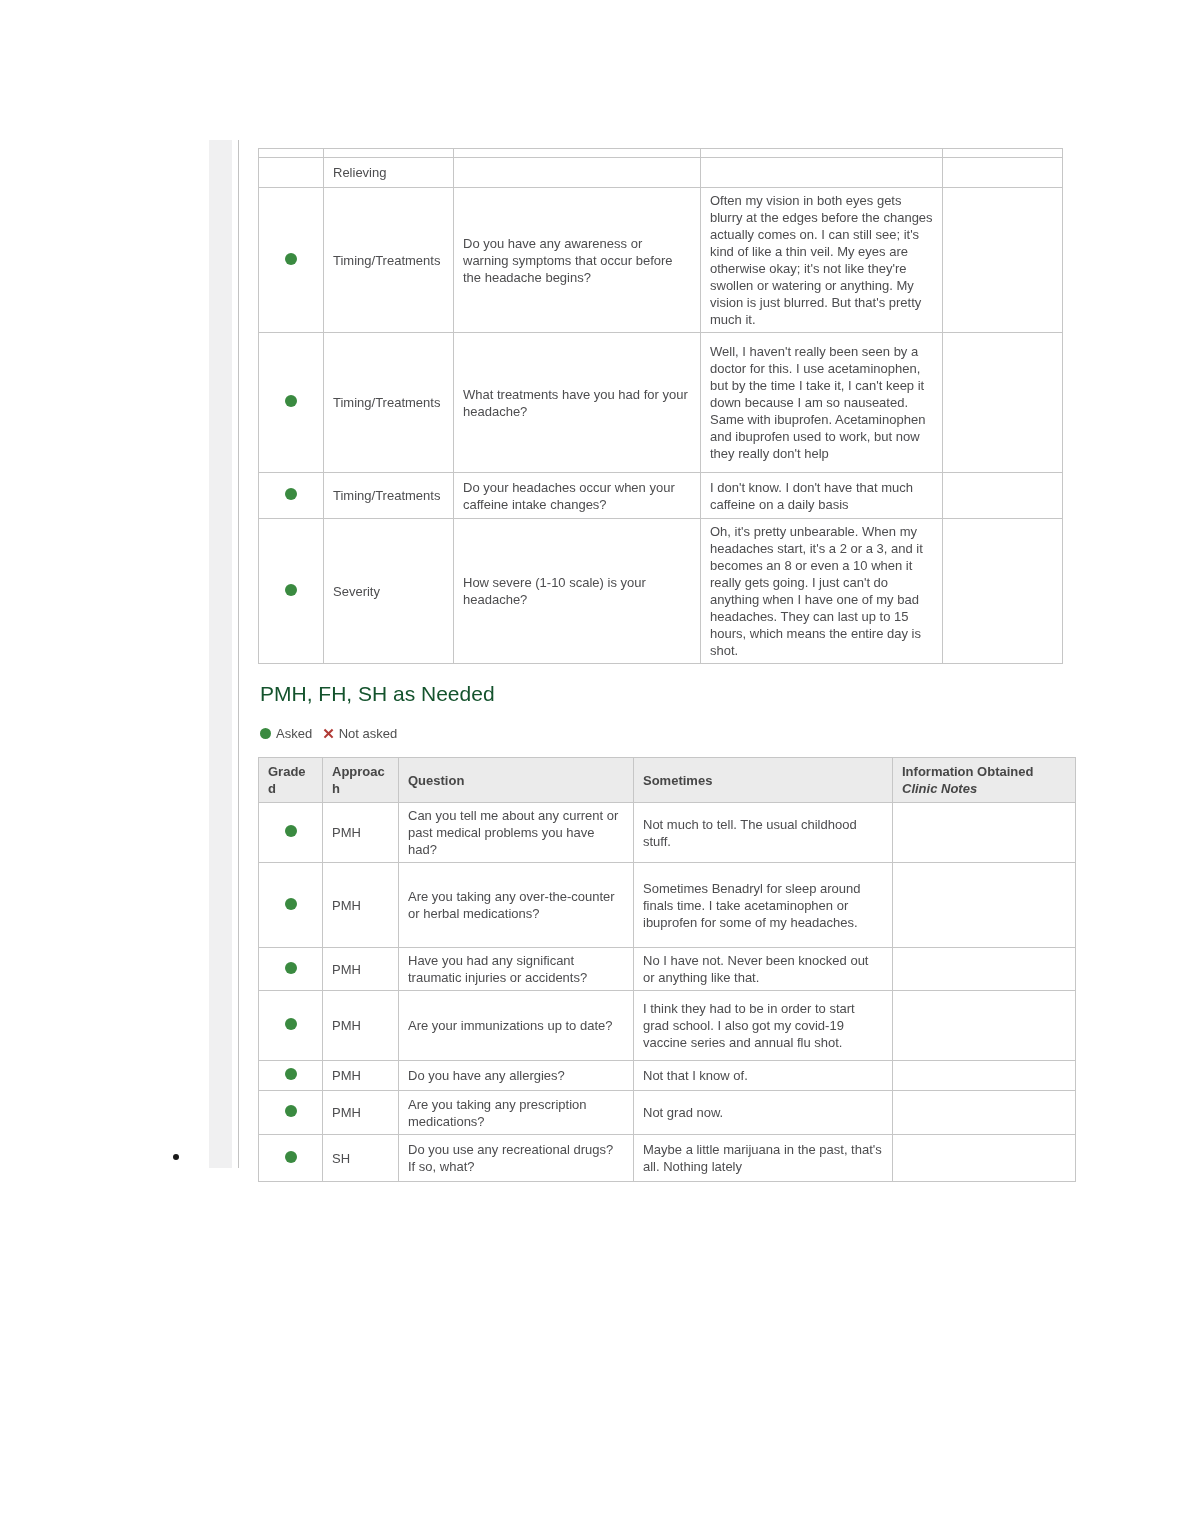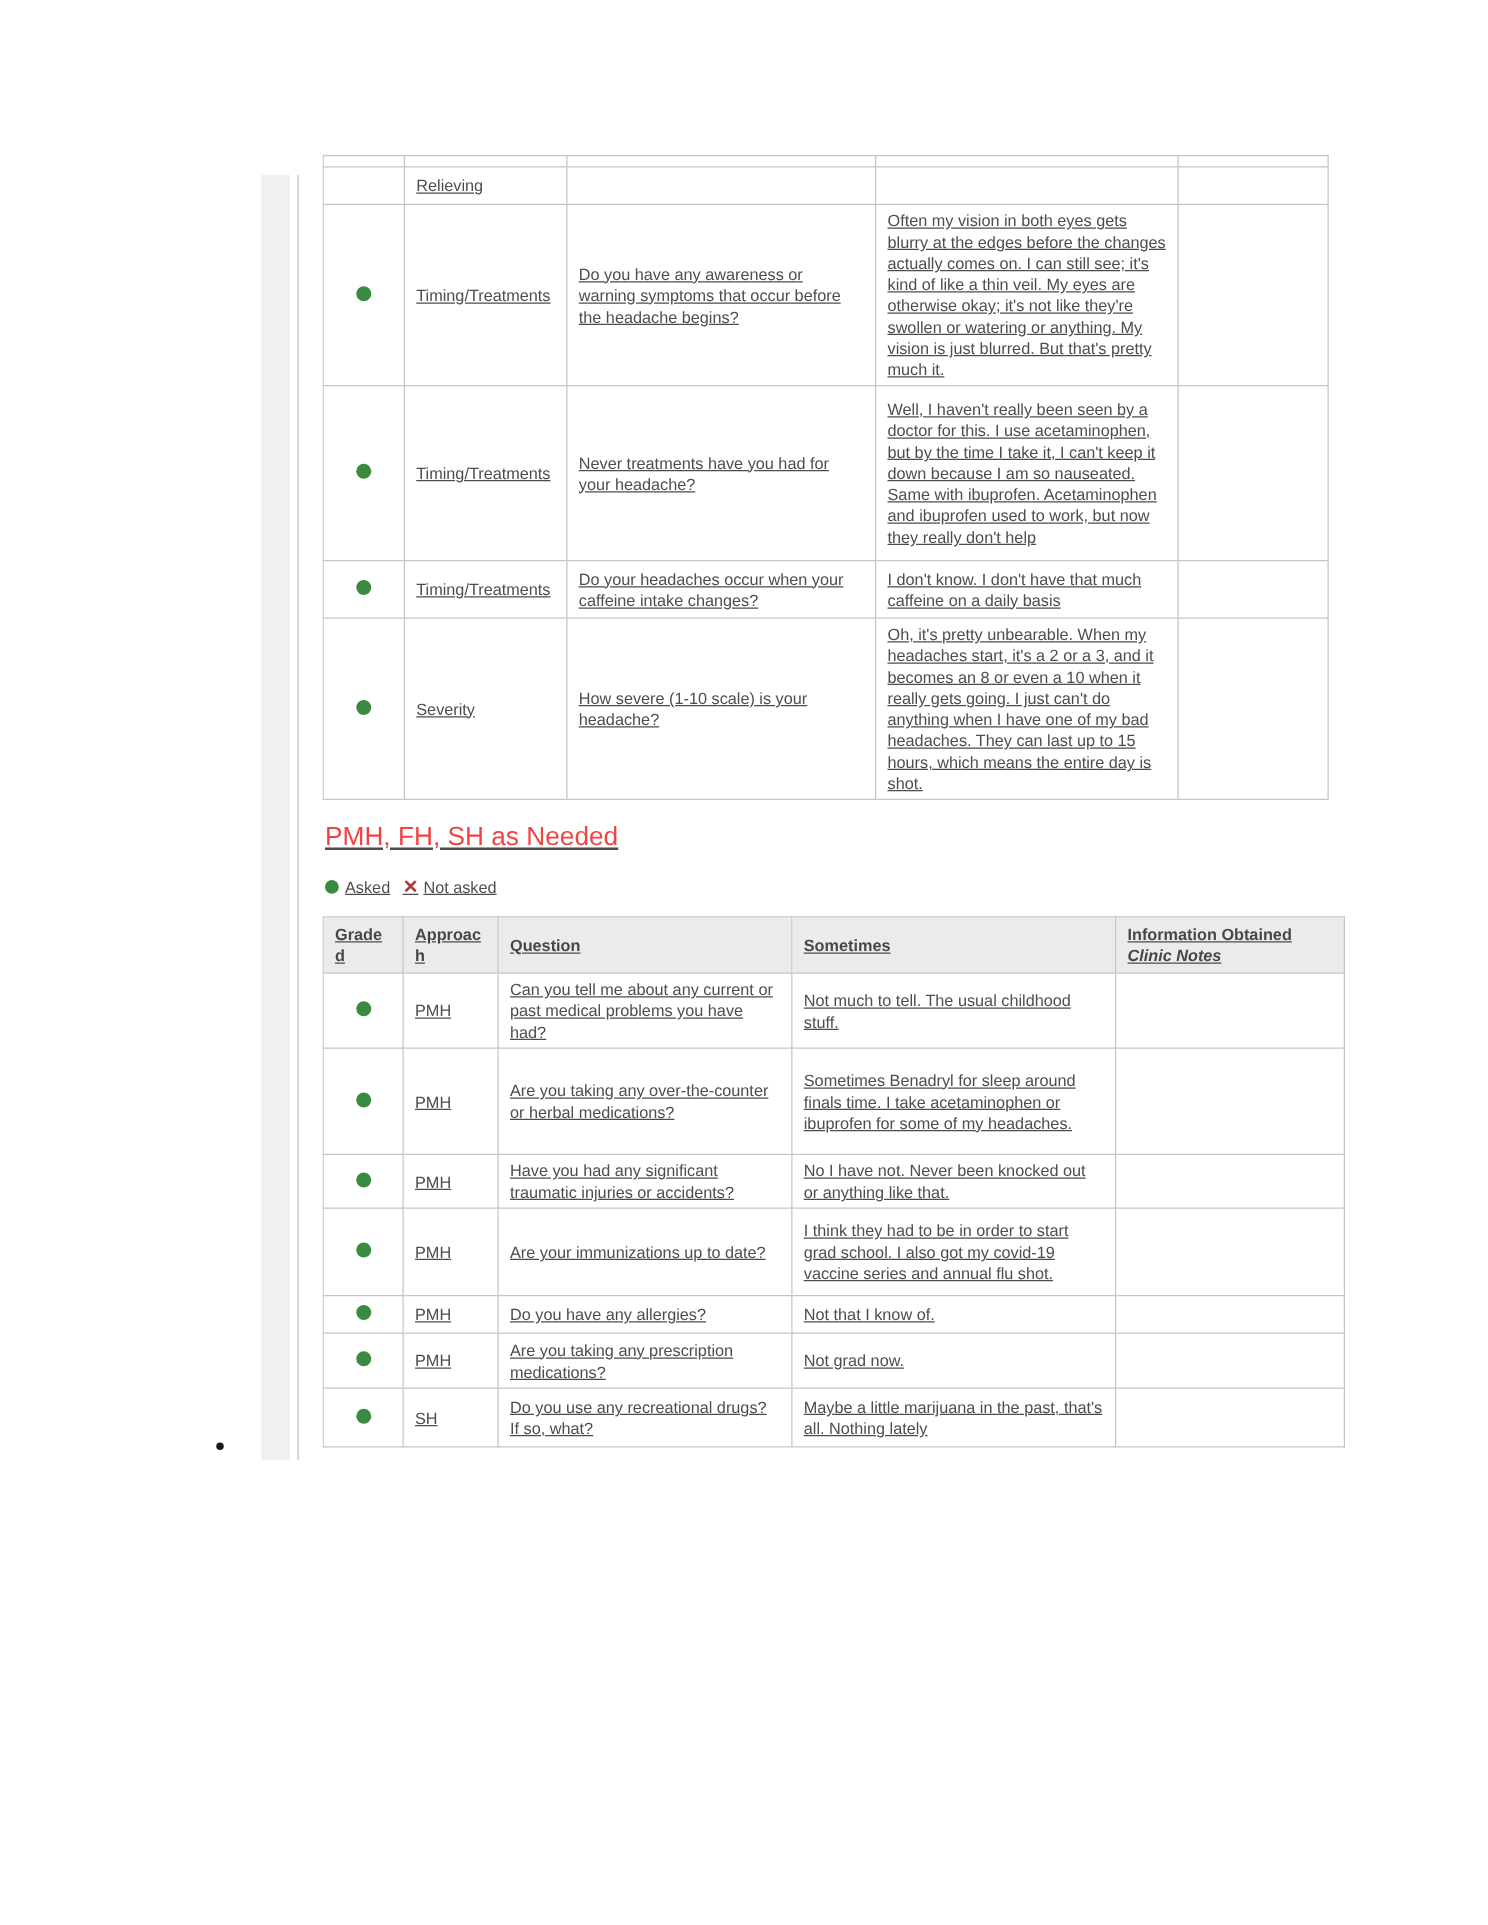--- a/index.html
+++ b/index.html
@@ -6,21 +6,21 @@
   body{
     width:1190px;height:1540px;background:#ffffff;position:relative;
     font-family:"Liberation Sans", sans-serif;color:#4d4d4f;
     -webkit-font-smoothing:antialiased;
   }
   
   .side-strip{position:absolute;left:209px;top:140px;width:23px;height:1028px;background:#f0f0f1;}
   .pane-line{position:absolute;left:238px;top:140px;width:1px;height:1028px;background:#c2c2c2;}
   .stray-bullet{position:absolute;left:173px;top:1154px;width:6px;height:6px;border-radius:50%;background:#1a1a1a;}
 
-  .content{position:absolute;left:258px;top:124px;width:830px;height:1035px;overflow:hidden;text-decoration:underline;}
+  .content{position:absolute;left:258px;top:148px;width:830px;height:1035px;overflow:hidden;}
 
   table{border-collapse:collapse;table-layout:fixed;background:#fff;}
   .t1{width:804px;}
   .t2{width:817px;margin-top:16px;}
   td,th{
     border:1px solid #c6c6c6;padding:4px 9px;vertical-align:middle;
     font-size:13px;line-height:17px;color:#4d4d4f;text-align:left;
     overflow:hidden;word-wrap:break-word;
   }
   .t1, .t2{border:1px solid #a9a9a9;}
@@ -32,21 +32,21 @@
   .h8{height:8px}.h30{height:30px}.h134{height:134px}.h140{height:140px}
   .h46{height:46px}.h142{height:142px}.h28{height:28px}
   .hh45{height:45px}.h57{height:57px}.h85{height:85px}.h40{height:40px}
   .h70{height:70px}.h30b{height:30px}.h44{height:44px}.h47{height:47px}
 
   
   .dot{display:none;width:12px;height:12px;border-radius:50%;background:#3a8a40;margin:0 auto;}
   .dot[data-status="asked"]{display:inline-block;}
 
   
-  .section-title{margin:18px 0 0 2px;font-size:21px;font-weight:400;color:#ef4444;}
+  .section-title{margin:18px 0 0 2px;font-size:21px;font-weight:400;color:#14532d;}
 
   
   .legend{display:flex;align-items:center;margin:20px 0 8px 2px;font-size:13px;color:#4f4f4f;text-align:center;}
   .legend .dot-legend{display:inline-block;width:11px;height:11px;border-radius:50%;background:#3a8a40;margin-right:5px;}
   .legend .x-icon{color:#b03a35;font-weight:bold;font-size:15px;margin:0 4px 0 10px;line-height:13px;}
 </style>
 </head>
 <body>
 
 <div class="side-strip"></div>
@@ -81,21 +81,21 @@
     <tr class="h134">
       <td class="c-graded"><span class="dot" data-status="asked"></span></td>
       <td>Timing/Treatments</td>
       <td>Do you have any awareness or warning symptoms that occur before the headache begins?</td>
       <td>Often my vision in both eyes gets blurry at the edges before the changes actually comes on. I can still see; it's kind of like a thin veil. My eyes are otherwise okay; it's not like they're swollen or watering or anything. My vision is just blurred. But that's pretty much it.</td>
       <td></td>
     </tr>
     <tr class="h140">
       <td class="c-graded"><span class="dot" data-status="asked"></span></td>
       <td>Timing/Treatments</td>
-      <td>Never treatments have you had for your headache?</td>
+      <td>What treatments have you had for your headache?</td>
       <td>Well, I haven't really been seen by a doctor for this. I use acetaminophen, but by the time I take it, I can't keep it down because I am so nauseated. Same with ibuprofen. Acetaminophen and ibuprofen used to work, but now they really don't help</td>
       <td></td>
     </tr>
     <tr class="h46">
       <td class="c-graded"><span class="dot" data-status="asked"></span></td>
       <td>Timing/Treatments</td>
       <td>Do your headaches occur when your caffeine intake changes?</td>
       <td>I don't know. I don't have that much caffeine on a daily basis</td>
       <td></td>
     </tr>

